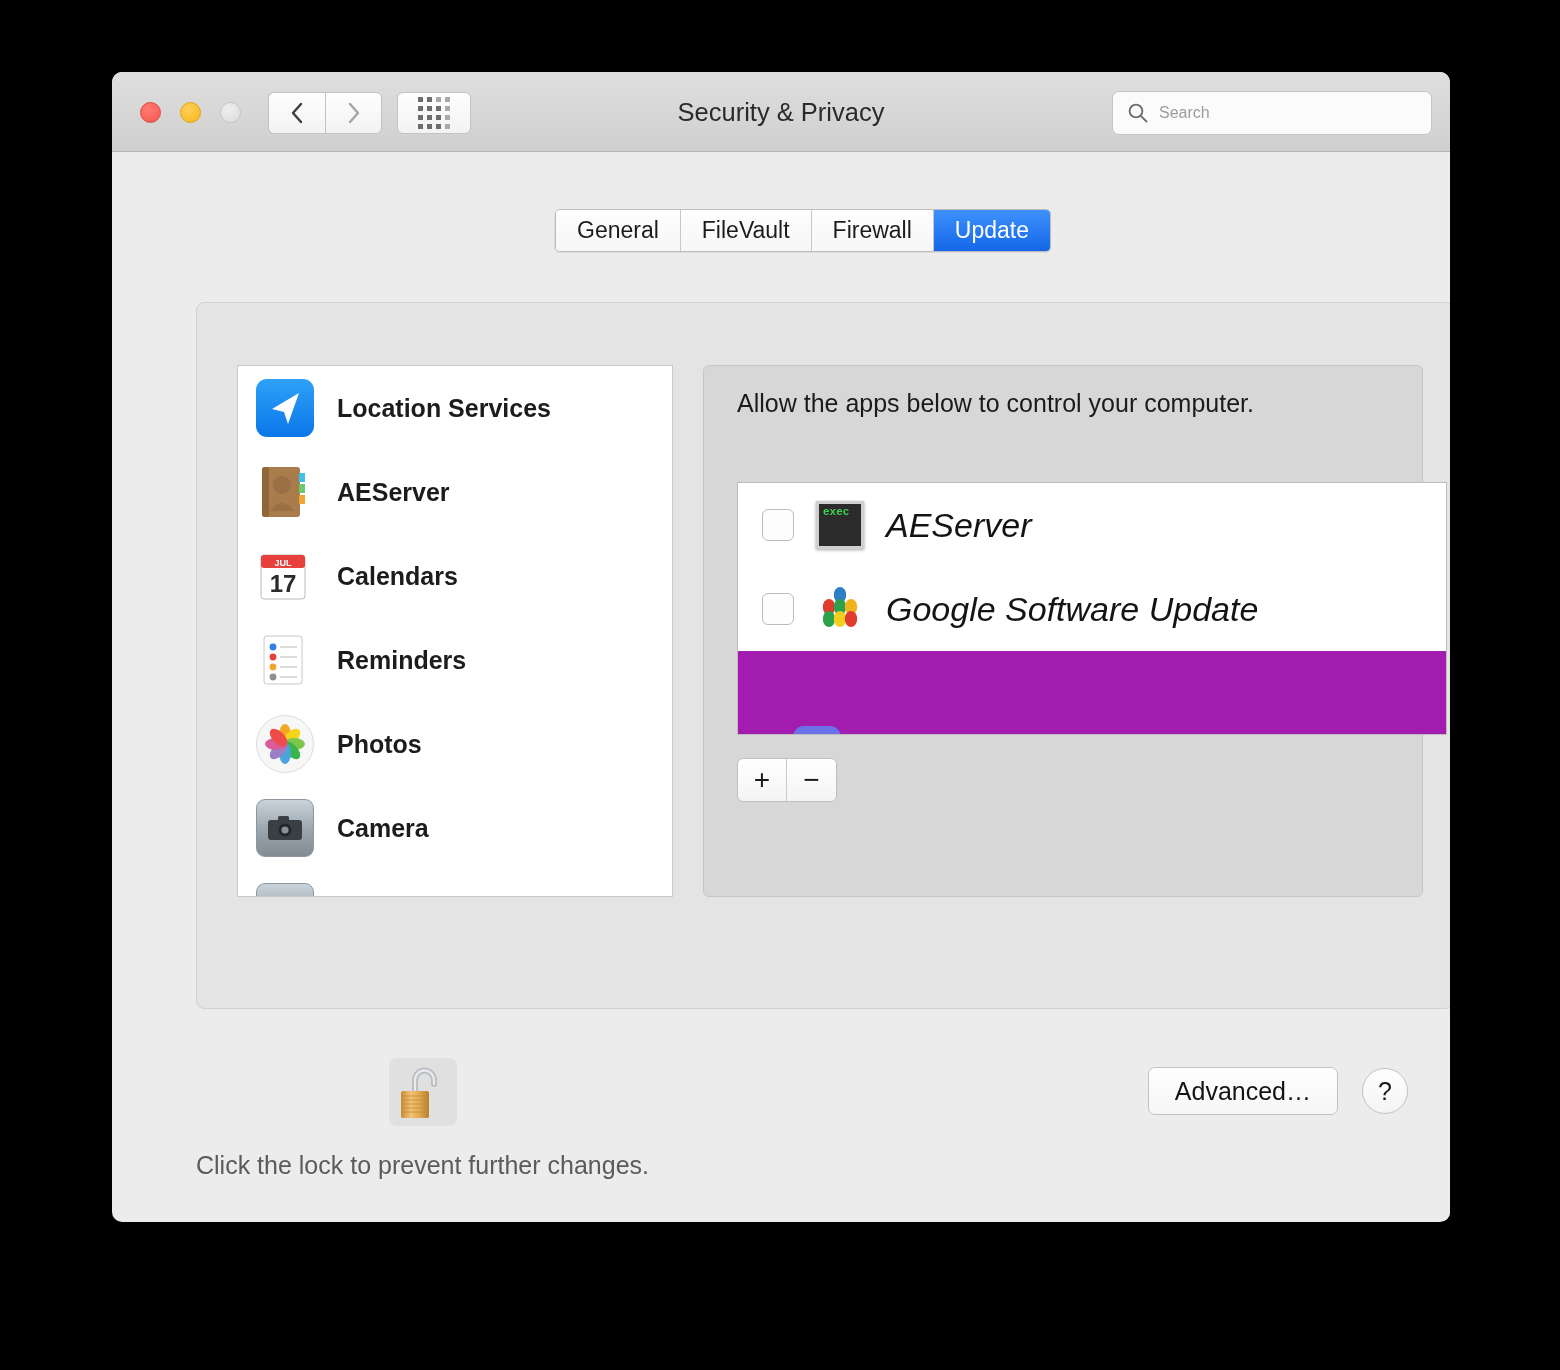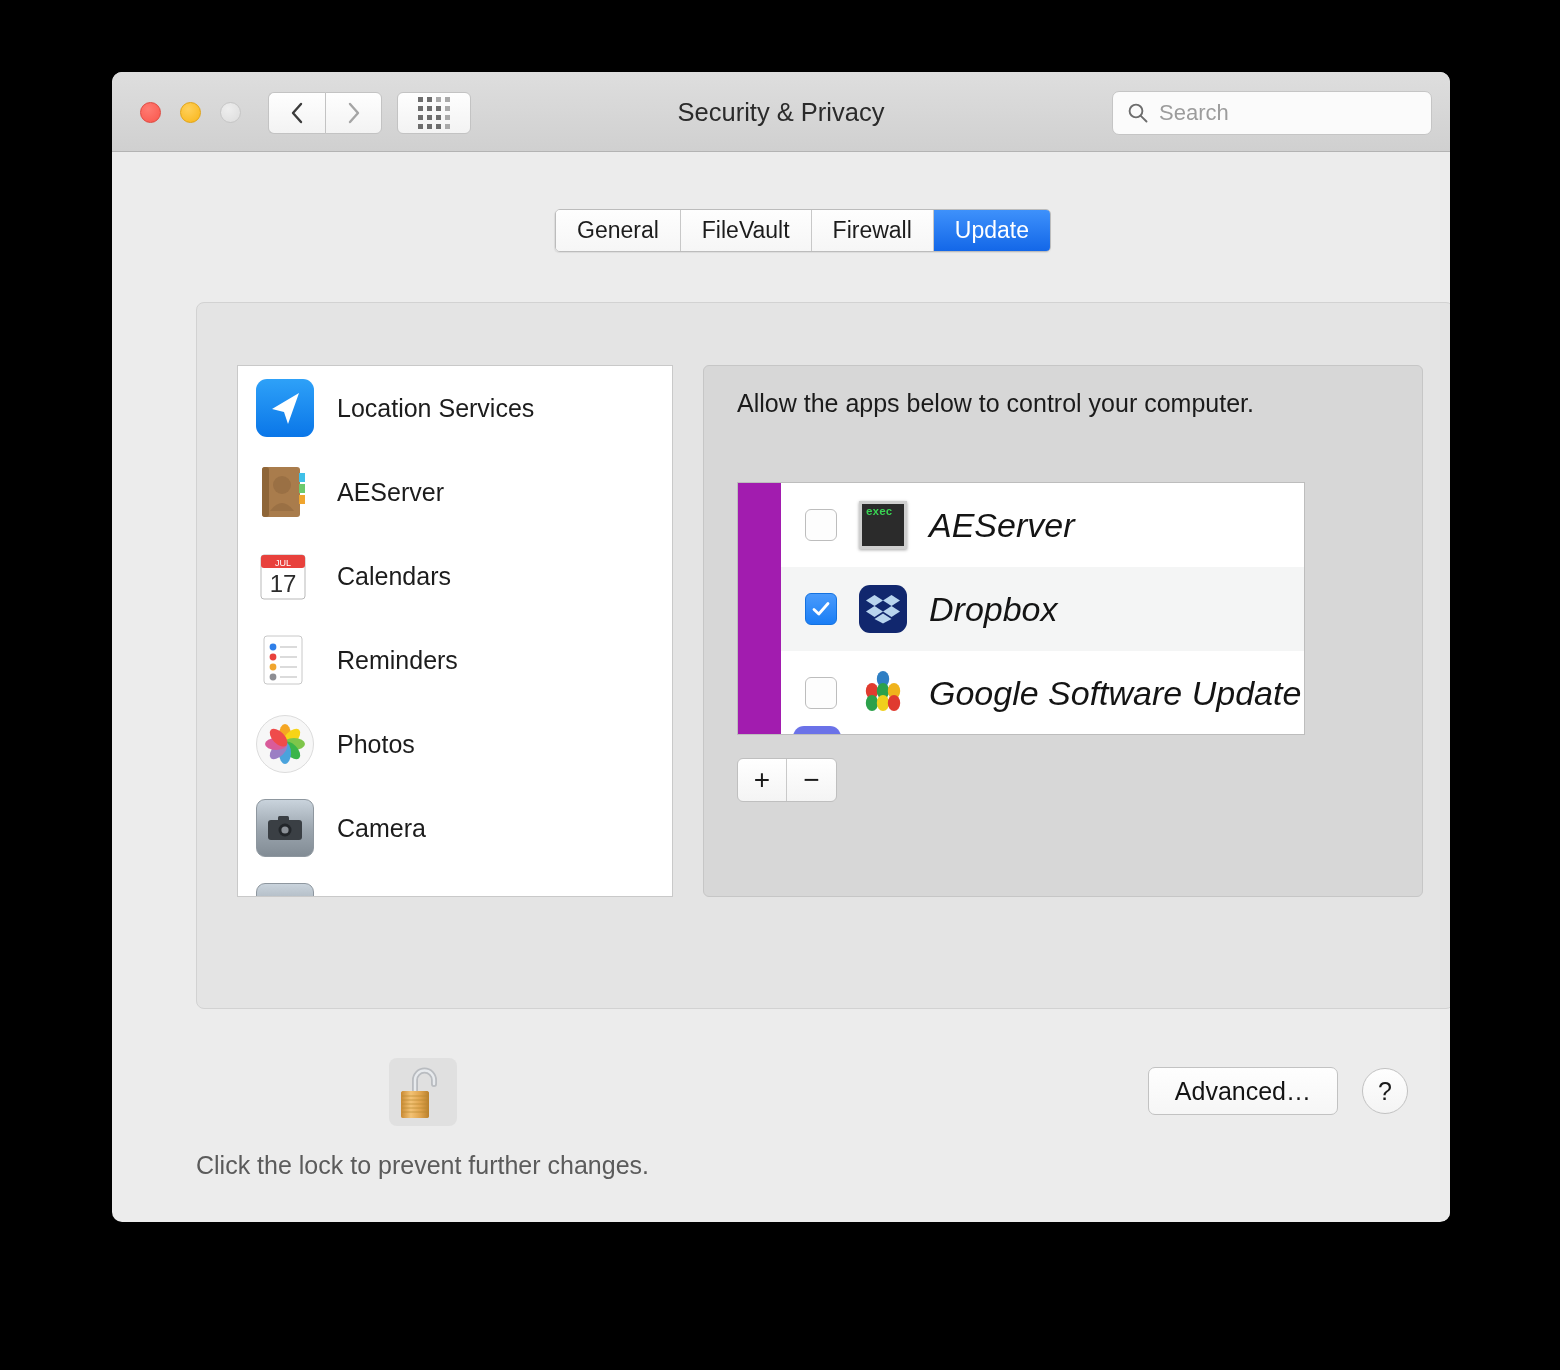--- a/index.html
+++ b/index.html
@@ -62,21 +62,21 @@
     text-align: center; font-size: 25.5px; color: #2b2b2b;
   }
 
   .searchbox {
     position: absolute; right: 18px; top: 19px;
     width: 320px; height: 44px;
     background: #fbfbfb;
     border: 1px solid #c5c5c5; border-radius: 7px;
     display: flex; align-items: center; padding-left: 14px; gap: 10px;
   }
-  .searchbox .ph { font-size: 22px; color: #9c9c9c; }
+  .searchbox .ph { font-size: 16px; color: #9c9c9c; }
 
   
   .wbody { position: relative; height: 1069px; background: #ececec; margin-left: 44px; }
 
   .tabs {
     position: absolute; left: 50%; transform: translateX(-50%);
     top: 57px; display: flex;
     border: 1px solid #bcbcbc; border-radius: 5px; overflow: hidden;
     box-shadow: 0 1px 1px rgba(0,0,0,.07);
   }
@@ -101,21 +101,21 @@
   
   .sidebar {
     position: absolute; left: 40px; top: 62px;
     width: 436px; height: 532px;
     background: #ffffff;
     border: 1px solid #c9c9c9;
     overflow: hidden;
   }
   .srow {
     height: 84px; display: flex; align-items: center;
-    padding-left: 18px; gap: 23px;
+    padding-left: 18px; gap: 23px; font-weight: bold;
   }
   .srow .slabel { font-size: 25px; color: #1c1c1c; }
   .sicon { width: 58px; height: 58px; flex: 0 0 58px; position: relative; }
 
   
   .ic-location { border-radius: 11px; background: linear-gradient(to bottom, #2ea1f8, #0a76e8); }
   .ic-photos { border-radius: 50%; background: #f7f7f7; border: 1px solid #dcdcdc; }
   .ic-gray {
     border-radius: 9px;
     background: linear-gradient(to bottom, #c9d3dc 0%, #9aa4ad 55%, #828c95 100%);
@@ -127,24 +127,23 @@
   .rpanel {
     position: absolute; left: 506px; top: 62px;
     width: 720px; height: 532px;
     background: #d7d7d7;
     border: 1px solid #c6c6c6;
     border-radius: 6px;
   }
   .rtitle { position: absolute; left: 33px; top: 23px; font-size: 25px; color: #1b1b1b; }
   .applist {
     position: absolute; left: 33px; top: 116px;
-    width: 568px; height: 253px;
+    width: 710px; height: 253px;
     background: #a21caf; border: 1px solid #bdbdbd;
     overflow: hidden;
-    padding-left: 43px;
   }
   .arow { height: 84px; display: flex; align-items: center; padding-left: 24px; gap: 22px; background: #ffffff; }
   .arow.alt { background: #f4f5f5; }
   .arow .alabel { font-size: 34px; color: #141414; font-style: italic; }
   .cbox {
     width: 32px; height: 32px; flex: 0 0 32px;
     border-radius: 6px; background: #fdfdfd; border: 1px solid #bdbdbd;
   }
   .cbox.checked {
     background: linear-gradient(to bottom, #4a9bfc, #1a7ef5);
@@ -360,39 +359,20 @@
         <div class="rtitle">Allow the apps below to control your computer.</div>
 
         <div class="applist">
 
           <div class="arow">
             <span class="cbox"></span>
             <span class="aicon ic-exec">exec</span>
             <span class="alabel">AEServer</span>
           </div>
 
-          <div class="arow alt">
-            <span class="cbox checked">
-              <svg width="20" height="20" viewBox="0 0 20 20">
-                <polyline points="3,10.5 7.8,15 17,4.5" fill="none" stroke="#ffffff" stroke-width="2.8" stroke-linecap="round" stroke-linejoin="round"></polyline>
-              </svg>
-            </span>
-            <span class="aicon ic-dropbox">
-              <svg width="34" height="30" viewBox="0 0 34 30">
-                <g fill="#b8d4ee">
-                  <polygon points="8.5,1 0,6.5 8.5,12 17,6.5"></polygon>
-                  <polygon points="25.5,1 17,6.5 25.5,12 34,6.5"></polygon>
-                  <polygon points="8.5,12 0,17.5 8.5,23 17,17.5"></polygon>
-                  <polygon points="25.5,12 17,17.5 25.5,23 34,17.5"></polygon>
-                  <polygon points="17,19.5 8.5,25 17,29.5 25.5,25"></polygon>
-                </g>
-              </svg>
-            </span>
-            <span class="alabel">Dropbox</span>
-          </div>
 
           <div class="arow">
             <span class="cbox"></span>
             <span class="aicon">
               <svg width="48" height="48" viewBox="0 0 48 48">
                 <ellipse cx="24" cy="10" rx="6.2" ry="8" fill="#2f7fc4"></ellipse>
                 <ellipse cx="13" cy="22" rx="6.2" ry="8" fill="#e03b2f"></ellipse>
                 <ellipse cx="24" cy="22" rx="6.2" ry="8" fill="#2ca14b"></ellipse>
                 <ellipse cx="35" cy="22" rx="6.2" ry="8" fill="#f0b31c"></ellipse>
                 <ellipse cx="13" cy="34" rx="6.2" ry="8" fill="#2ca14b"></ellipse>

